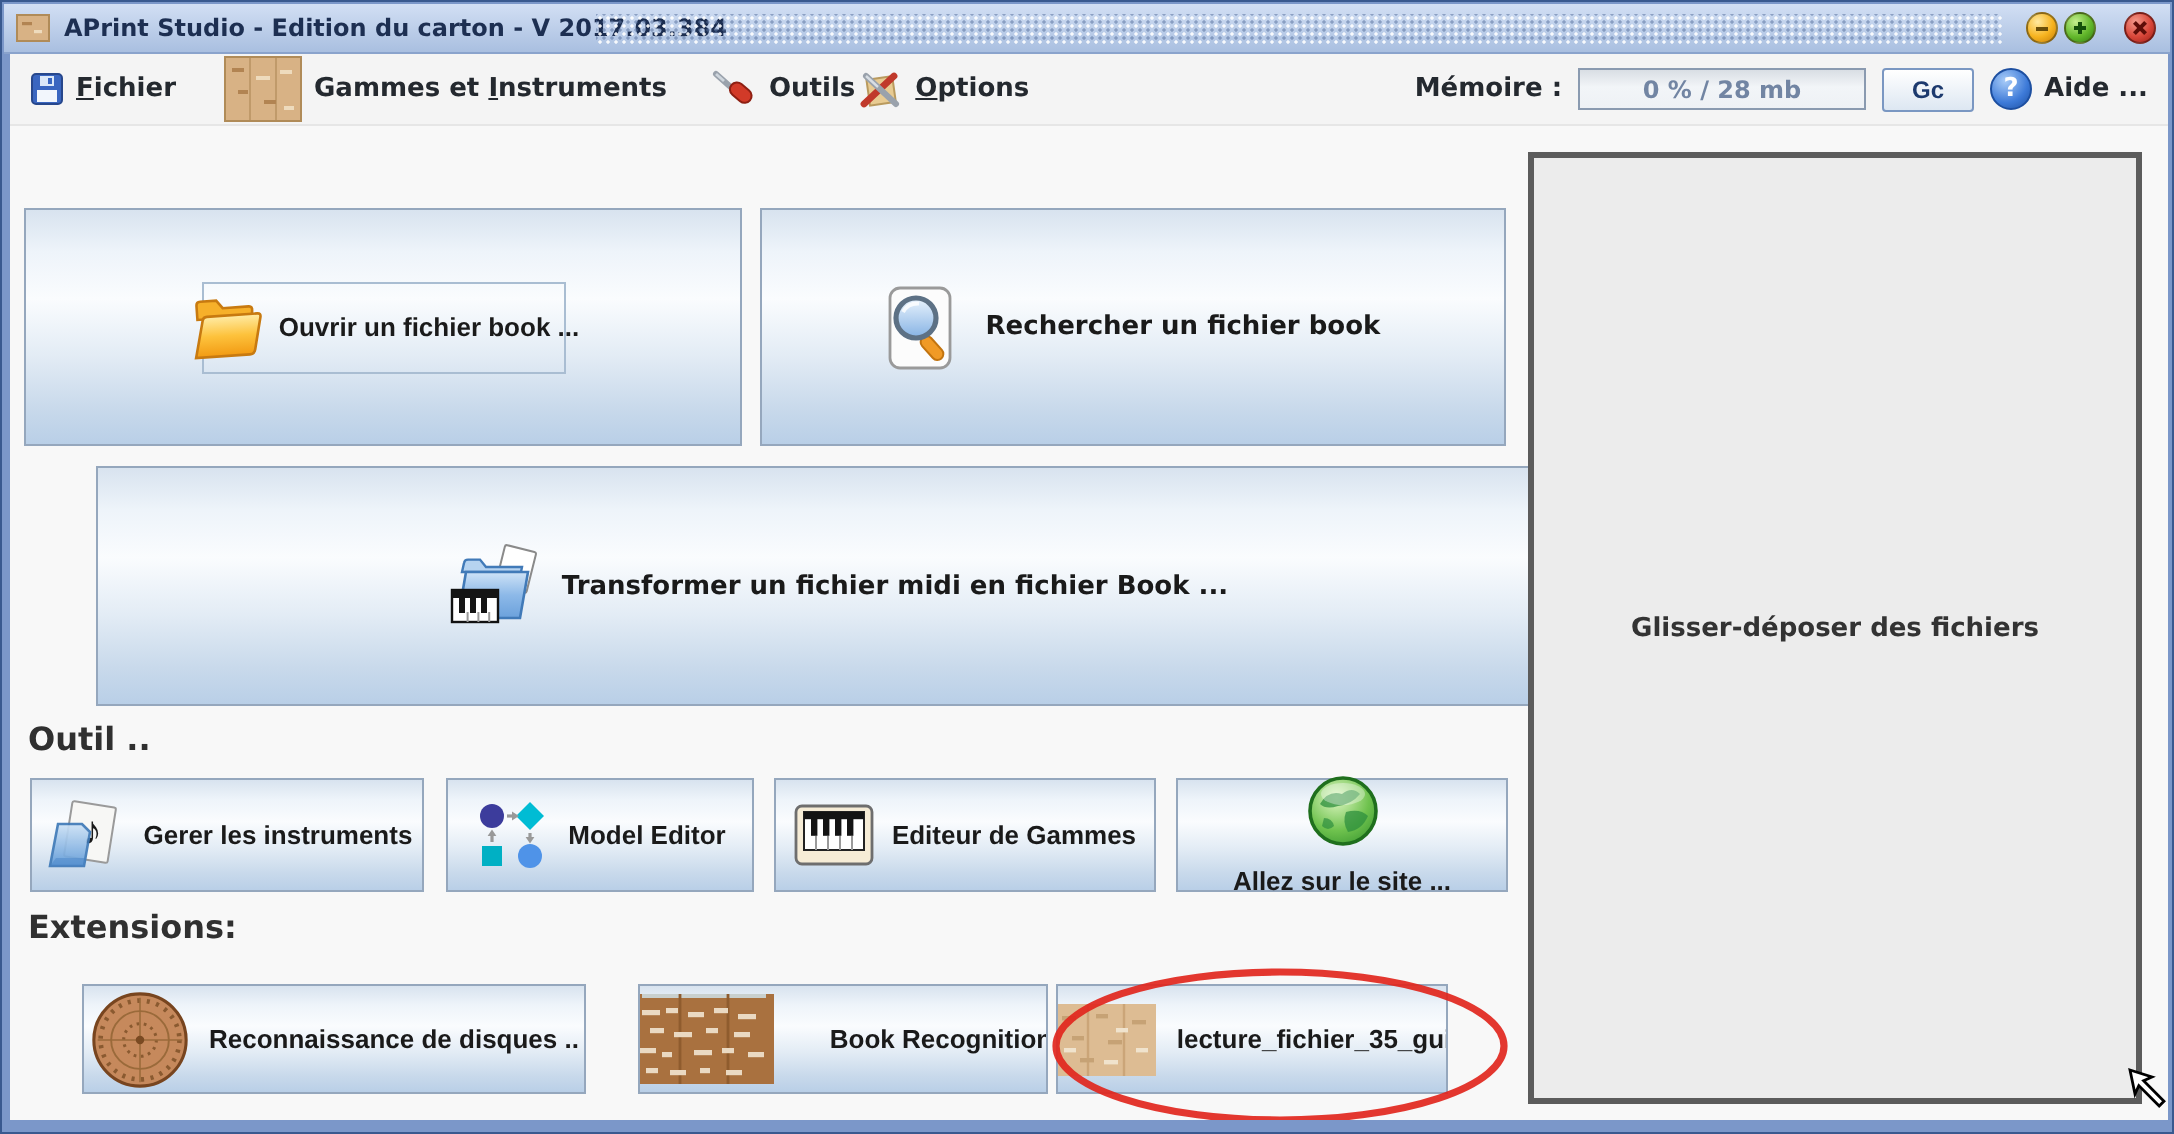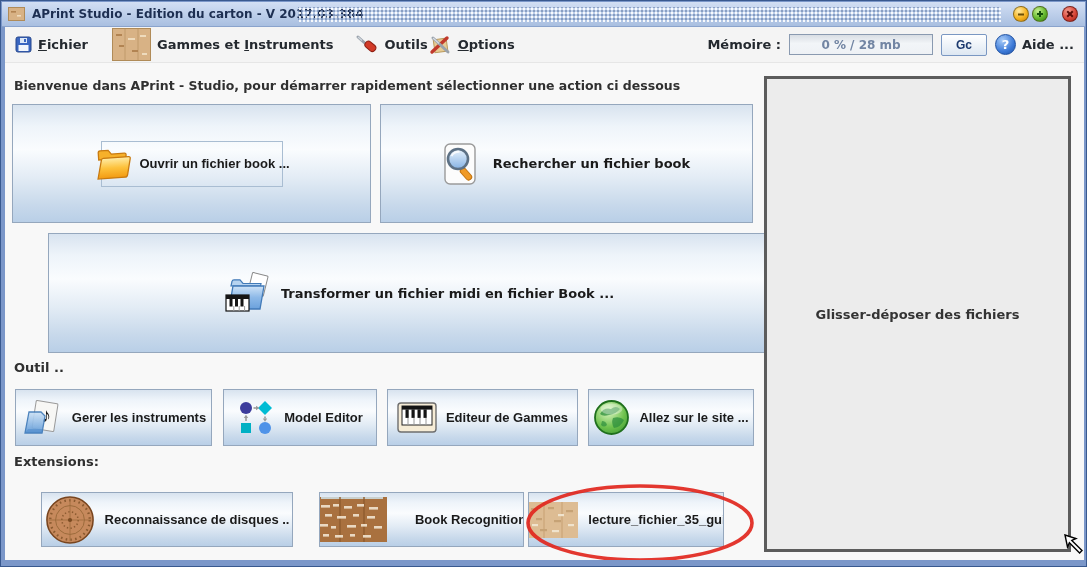--- a/index.html
+++ b/index.html
@@ -54,29 +54,29 @@
   .grad{background:linear-gradient(180deg,#d8e3ef 0%,#eef4fa 18%,#fafcfe 38%,#e3ecf5 62%,#c8d9eb 85%,#b9cfe7 100%);}
   .panel{position:absolute;border:1px solid #95a7bd;display:flex;align-items:center;justify-content:center;cursor:pointer;padding:0;}
   .blabel{font-size:13px;font-weight:bold;color:#1a1a1a;white-space:nowrap;}
 
   .panel-open{left:7px;top:41px;width:359px;height:119px;}
   .inner-btn{width:182px;height:46px;border:1px solid #a9bdd2;background:transparent;
     display:flex;align-items:center;justify-content:center;gap:6px;cursor:pointer;padding:0 6px;}
   .panel-search{left:375px;top:41px;width:373px;height:119px;gap:14px;}
   .panel-transform{left:7px;top:170px;width:741px;height:120px;gap:10px;margin-left:36px;}
 
-  .sec-label{position:absolute;font-size:13px;font-weight:bold;color:#303030;}
+  .sec-label{position:absolute;font-size:16px;font-weight:bold;color:#303030;}
   .sec-outil{left:9px;top:297px;}
   .sec-ext{left:9px;top:391px;}
 
   .tool-btn{position:absolute;top:326px;height:57px;gap:9px;}
   .tb1{left:10px;width:197px;}
   .tb2{left:218px;width:154px;}
   .tb3{left:382px;width:191px;}
-  .tb4{left:583px;width:166px;}
+  .tb4{left:583px;width:166px;flex-direction:column;}
 
   .ext-btn{position:absolute;top:429px;height:55px;gap:10px;overflow:hidden;}
   .eb1{left:36px;width:252px;}
   .eb2{left:314px;width:205px;gap:28px;}
   .eb3{left:523px;width:196px;}
 
   .dropzone{position:absolute;left:759px;top:13px;width:307px;height:476px;background:#ececec;
     border:3px solid #5c5c5c;display:flex;align-items:center;justify-content:center;}
   .drop-label{font-size:13px;font-weight:bold;color:#333;}
 
@@ -182,21 +182,20 @@
       <button class="gc-btn">Gc</button>
       <div class="help-group">
         <span class="help-circle">?</span>
         <span class="help-label">Aide ...</span>
       </div>
     </div>
   </div>
 
   <div class="content">
 
-    <div class="welcome">Bienvenue dans APrint - Studio, pour démarrer rapidement sélectionner une action ci dessous</div>
 
     <div class="panel grad panel-open">
       <button class="inner-btn">
         <span class="icon">
           <svg width="40" height="35" viewBox="0 0 40 35" style="transform:rotate(-4deg);">
             <defs>
                 <linearGradient id="of" x1="0" y1="0" x2="0" y2="1">
               <stop offset="0" stop-color="#ffeca6"></stop>
                   <stop offset="0.5" stop-color="#fdc23c"></stop>
                   <stop offset="1" stop-color="#f29a12"></stop>

